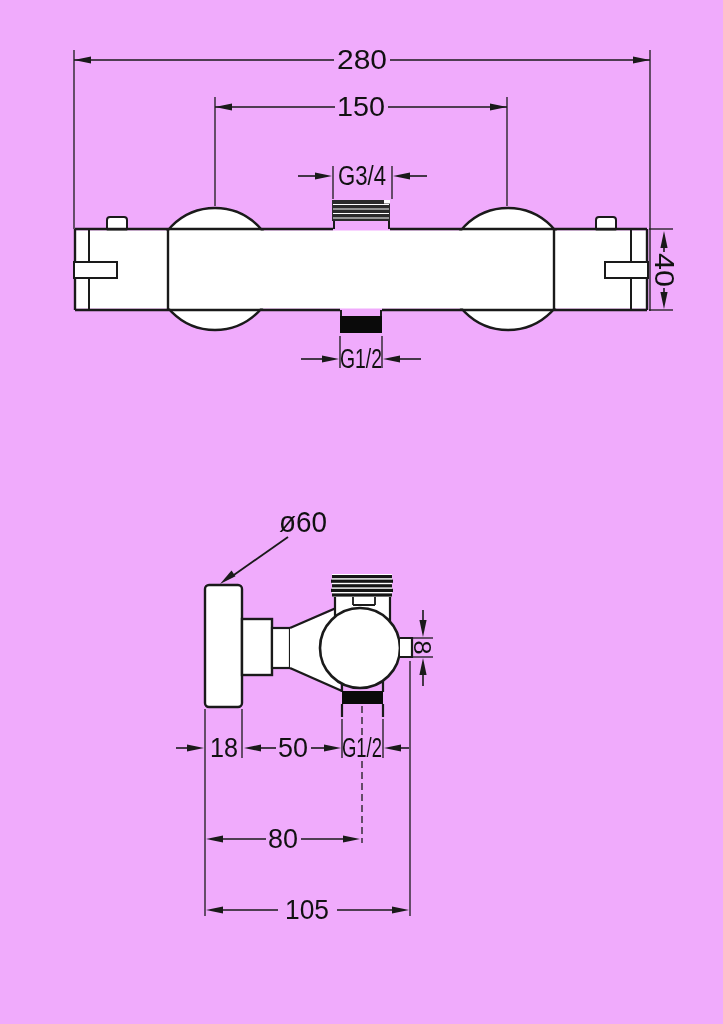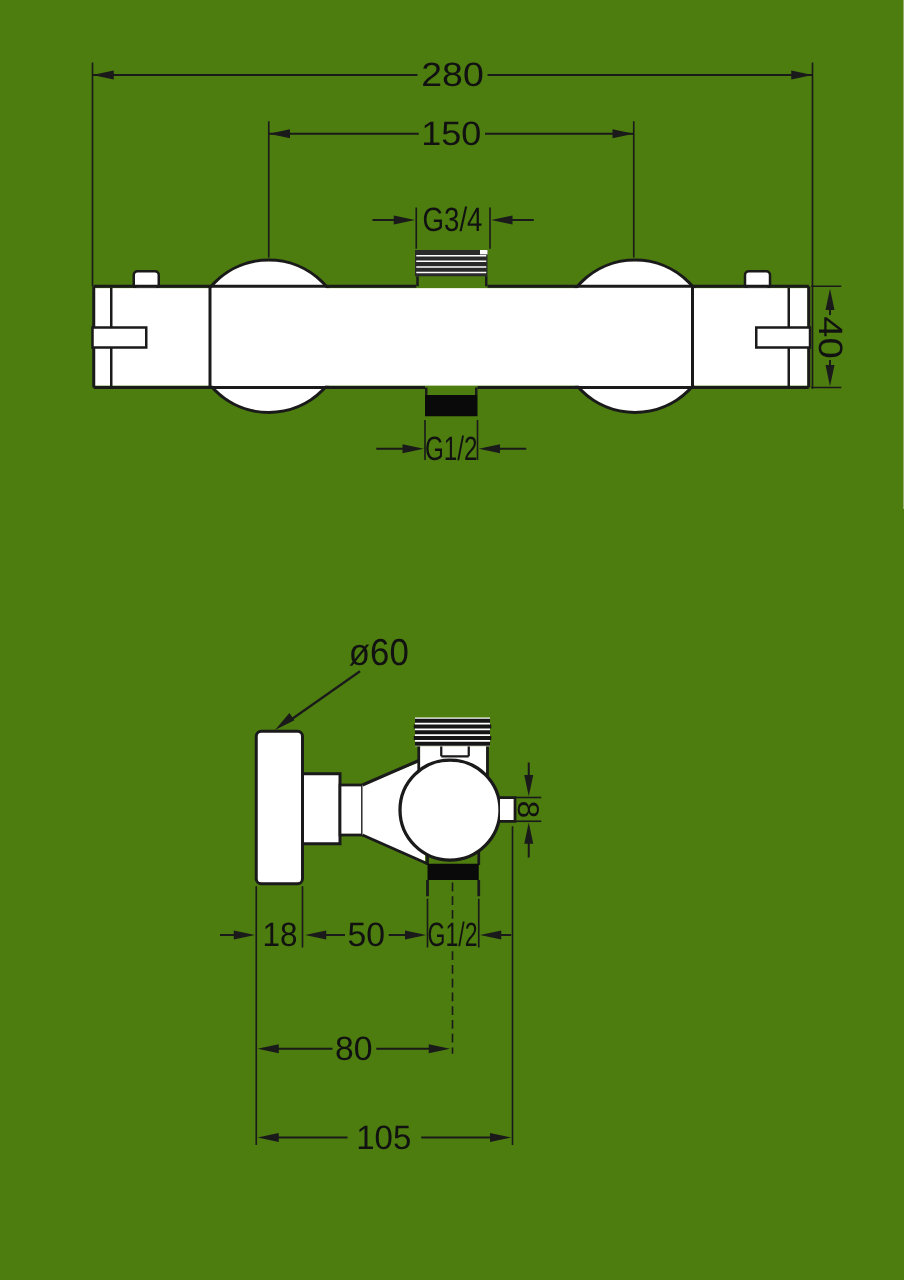--- a/index.html
+++ b/index.html
@@ -1,16 +1,16 @@
 <!DOCTYPE html>
 <html><head>
 <meta charset="utf-8">
 <style>
   html,body{margin:0;padding:0;background:#ffffff;}
-  .stage{position:relative;width:723px;height:1024px;background:#4d7c0f;overflow:hidden;}
+  .stage{position:relative;width:723px;height:1024px;background:#f0abfc;overflow:hidden;}
   svg{display:block;}
   text{font-family:"Liberation Sans","DejaVu Sans",sans-serif;fill:#111;}
   .dimtxt{font-size:27px;}
   .bigtxt{font-size:30px;}
   .smtxt{font-size:24px;}
 </style>
 </head>
 <body>
 
 <div class="stage">

